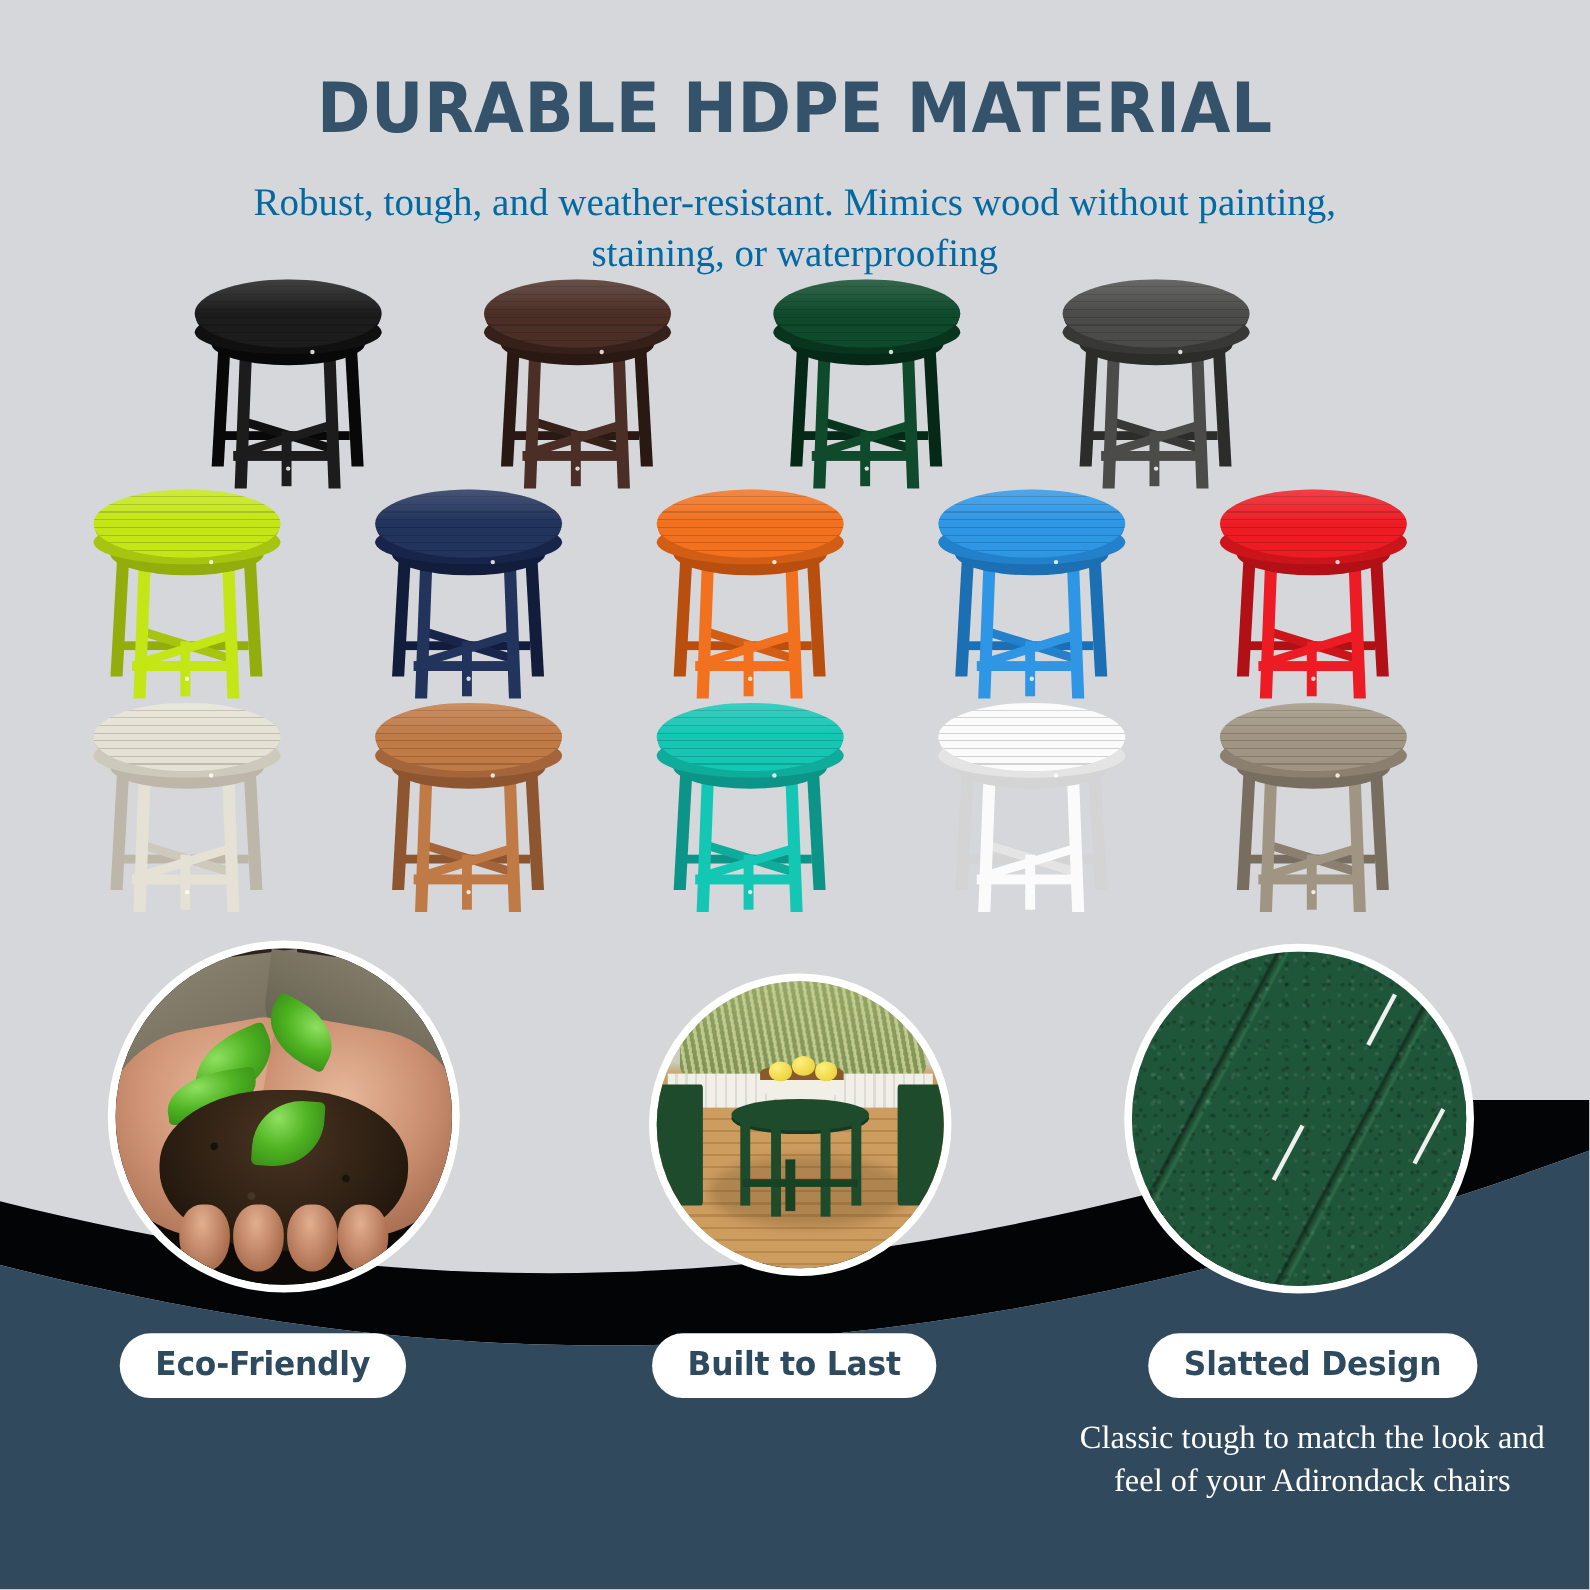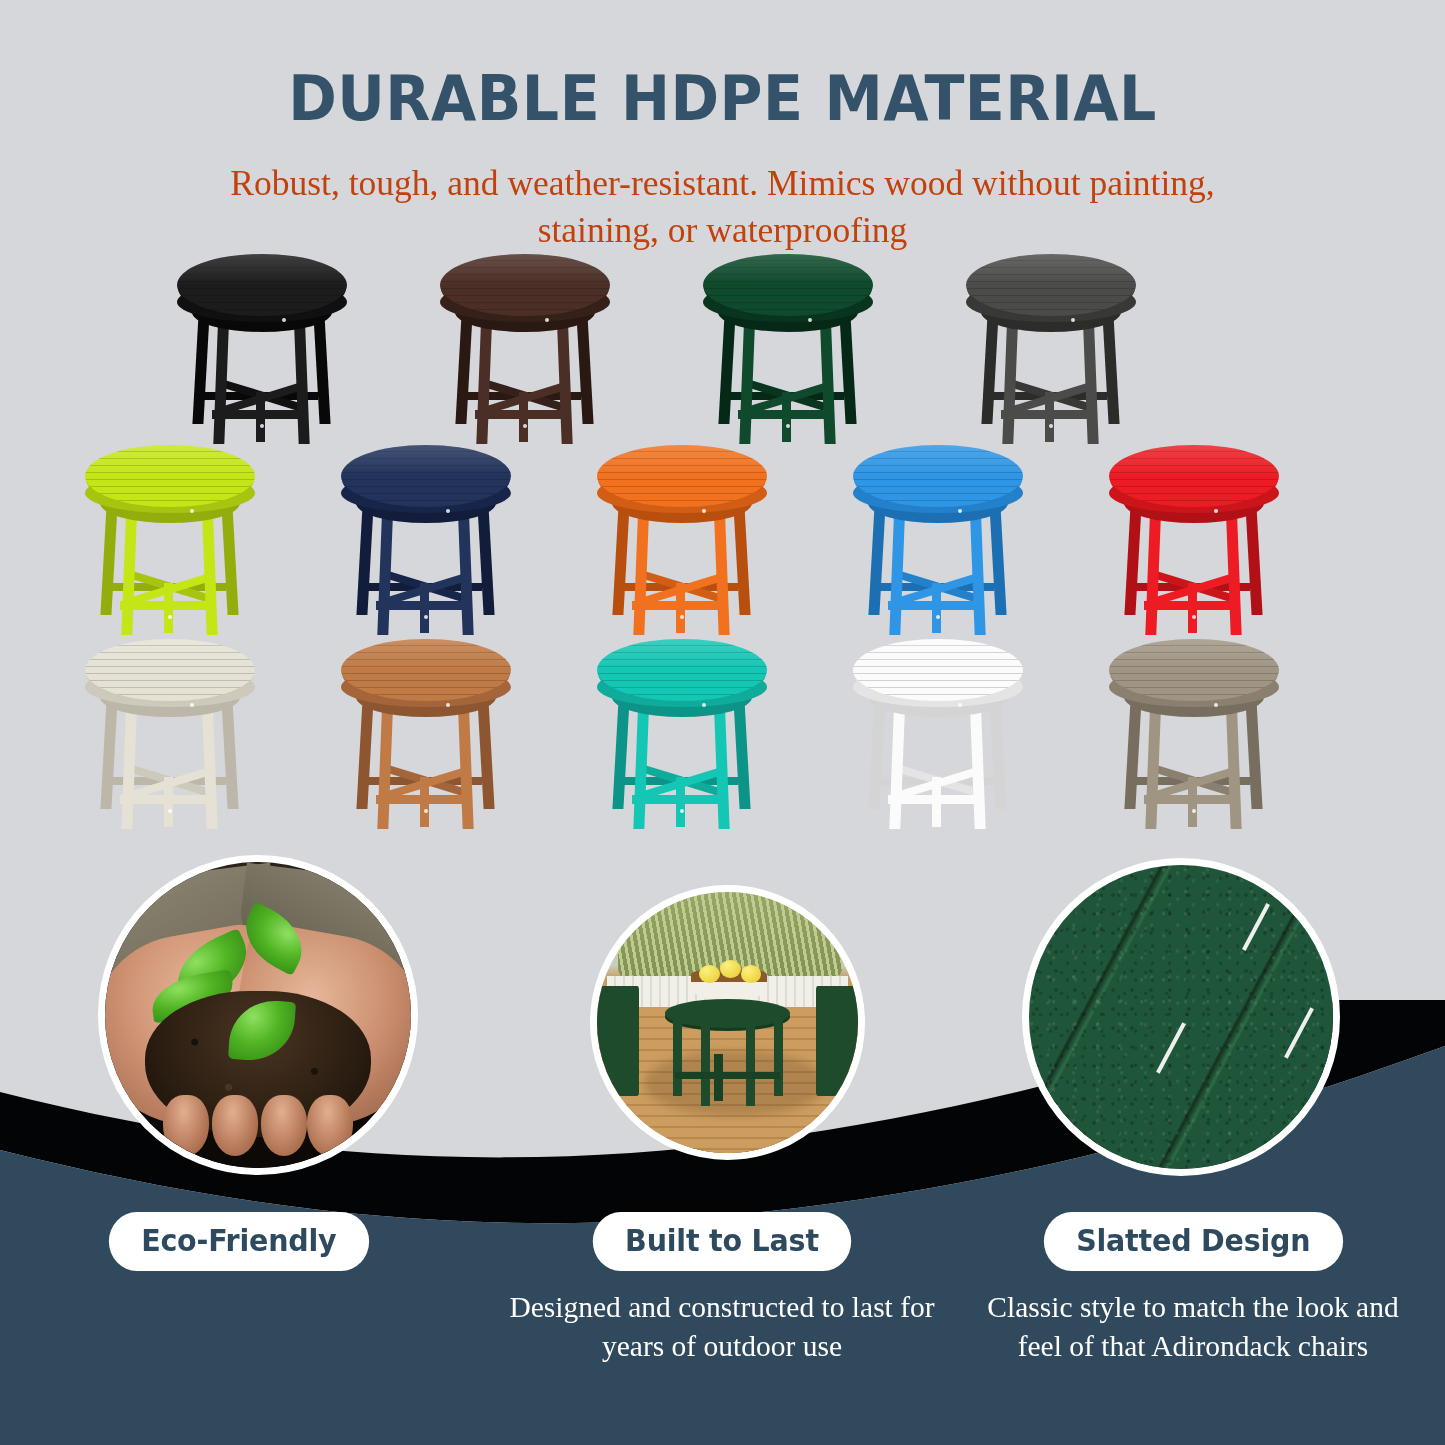--- a/index.html
+++ b/index.html
@@ -26,21 +26,21 @@
     color:#34536b;
     transform:scaleX(0.93);
   }
 
   #subhead{
     position:absolute; left:170px; top:160px; width:1105px;
     text-align:center;
     font-family:"Liberation Serif", serif;
     font-size:35.5px;
     line-height:1.31;
-    color:#c2410c;
+    color:#0369a1;
   }
 
   
   .tbl-row{ position:absolute; left:0; width:1445px; height:196px; }
   #row1{ top:252px; }
   #row2{ top:443px; }
   #row3{ top:637px; }
 
   .tbl{
     position:absolute; top:0; width:196px; height:196px;
@@ -531,19 +531,18 @@
     <div class="nick" style="left:5%;top:78%;height:46px;"></div>
   </div>
 </div>
 
 <div class="feat" id="feat-1">
   <div class="pill">Eco-Friendly</div>
 </div>
 
 <div class="feat" id="feat-2">
   <div class="pill">Built to Last</div>
-  <div class="feat-body">Designed and constructed to last for years of outdoor use</div>
 </div>
 
 <div class="feat" id="feat-3">
   <div class="pill">Slatted Design</div>
-  <div class="feat-body">Classic style to match the look and feel of that Adirondack chairs</div>
+  <div class="feat-body">Classic tough to match the look and feel of your Adirondack chairs</div>
 </div>
 
 </body></html>

